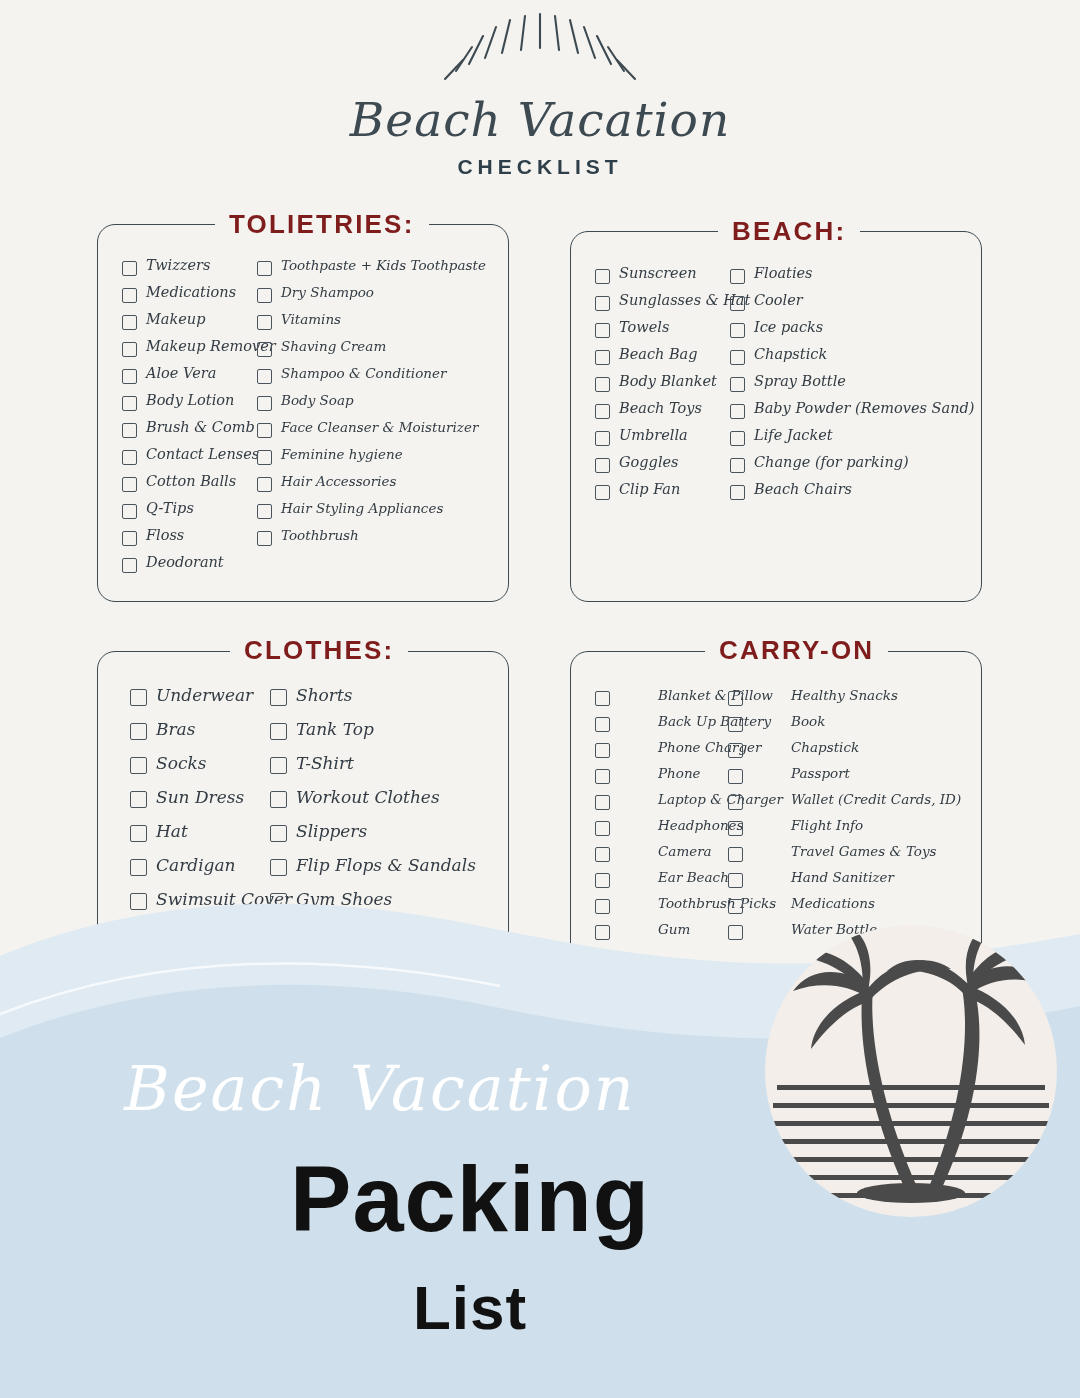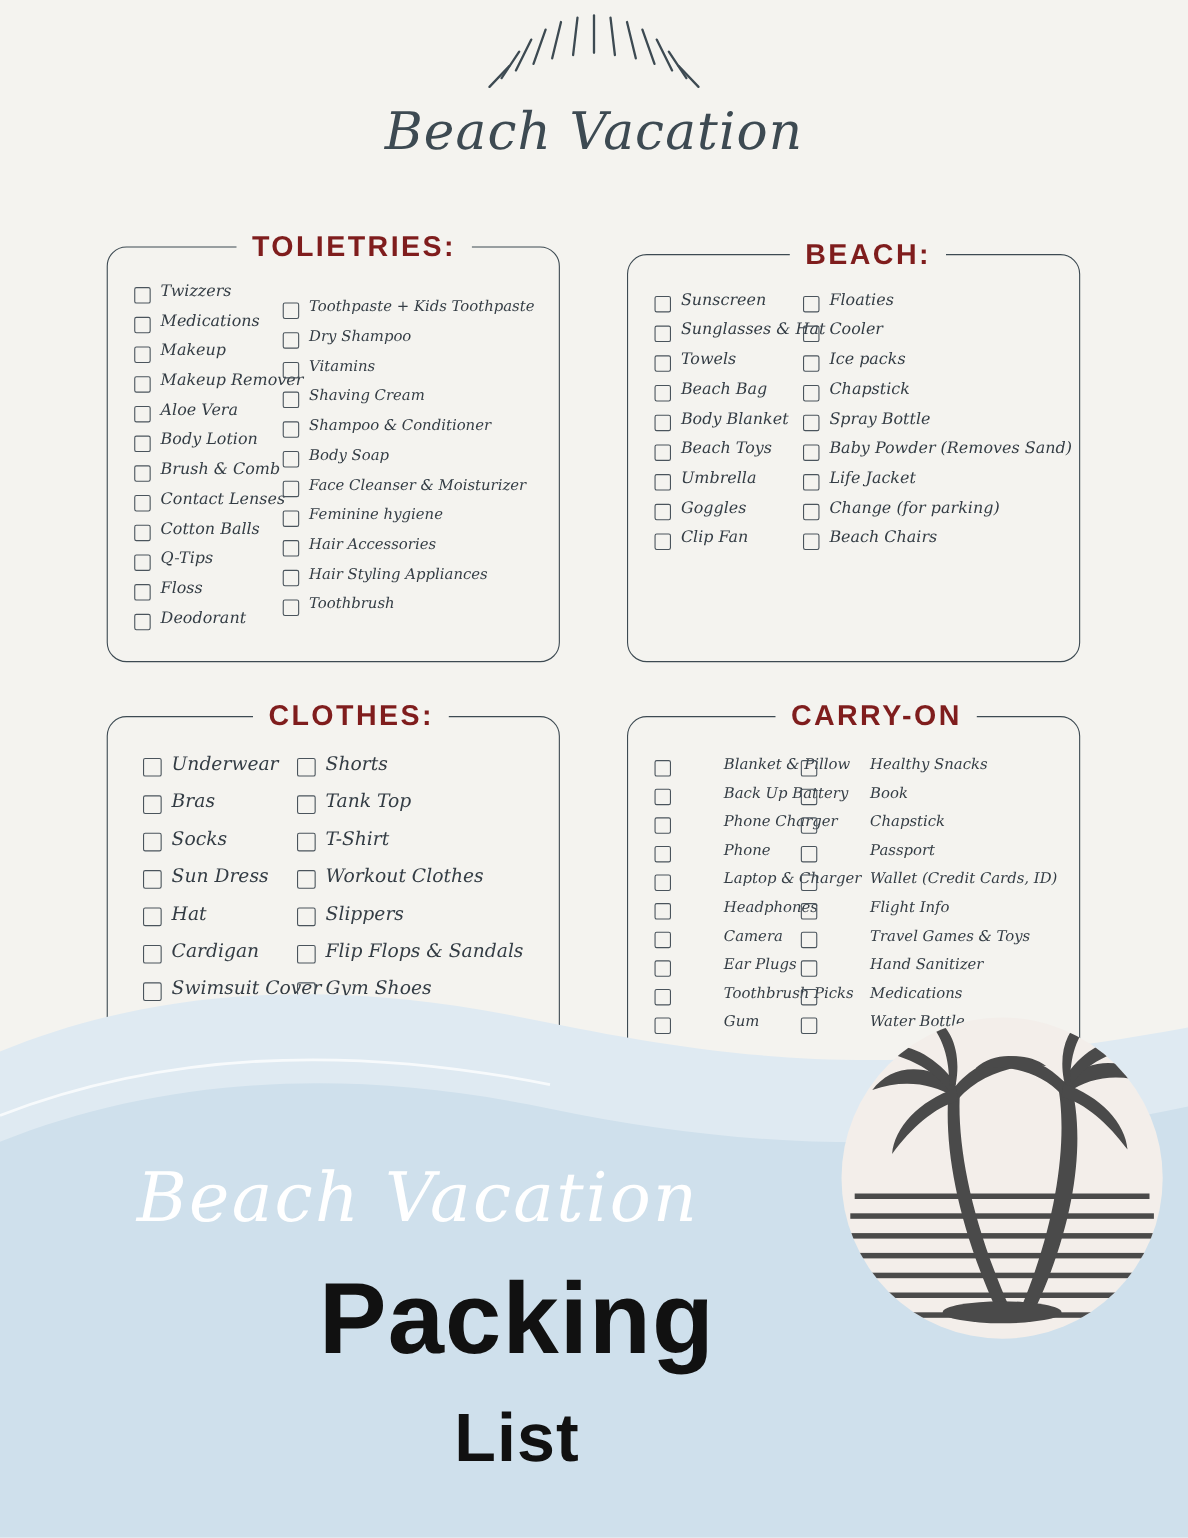--- a/index.html
+++ b/index.html
@@ -100,21 +100,21 @@
     font-size: 14.5px;
     color: #333c44;
     line-height: 1.1;
     white-space: nowrap;
   }
   .label.sm { font-size: 13.5px; }
 
   
   #card-toiletries { left: 97px; top: 224px; width: 412px; height: 378px; }
   #title-toiletries { left: 215px; top: 209px; }
-  #cols-toiletries { left: 122px; top: 258px; align-items: center; }
+  #cols-toiletries { left: 122px; top: 258px; }
   #cols-toiletries .col:first-child { width: 135px; }
 
   #card-beach { left: 570px; top: 231px; width: 412px; height: 371px; }
   #title-beach { left: 718px; top: 216px; }
   #cols-beach { left: 595px; top: 266px; text-align: right; }
   #cols-beach .col:first-child { width: 135px; }
 
   #card-clothes { left: 97px; top: 651px; width: 412px; height: 378px; }
   #title-clothes { left: 230px; top: 635px; }
   #cols-clothes { left: 118px; top: 686px; }
@@ -191,20 +191,21 @@
         <line x1="53" y1="28" x2="39" y2="56"></line>
         <line x1="167" y1="28" x2="181" y2="56"></line>
         <line x1="42" y1="39" x2="26" y2="63"></line>
         <line x1="178" y1="39" x2="194" y2="63"></line>
         <line x1="33" y1="52" x2="15" y2="71"></line>
         <line x1="187" y1="52" x2="205" y2="71"></line>
       </g>
     </svg>
   </div>
   <div class="script-title">Beach Vacation</div>
+  <div class="sub-title">CHECKLIST</div>
 </div>
 
 <div class="card" id="card-toiletries"></div>
 <div class="card-title" id="title-toiletries">TOLIETRIES:</div>
 <div class="cols" id="cols-toiletries">
   <div class="col">
     <div class="item">
         <span class="box"></span>
         <span class="label">Twizzers</span>
       </div>
@@ -482,21 +483,21 @@
     <div class="item">
         <span class="box"></span>
         <span class="label sm">Headphones</span>
       </div>
     <div class="item">
         <span class="box"></span>
         <span class="label sm">Camera</span>
       </div>
     <div class="item">
         <span class="box"></span>
-        <span class="label sm">Ear Plugs</span>
+        <span class="label sm">Ear Beach</span>
       </div>
     <div class="item">
         <span class="box"></span>
         <span class="label sm">Toothbrush Picks</span>
       </div>
     <div class="item">
         <span class="box"></span>
         <span class="label sm">Gum</span>
       </div>
   </div>

